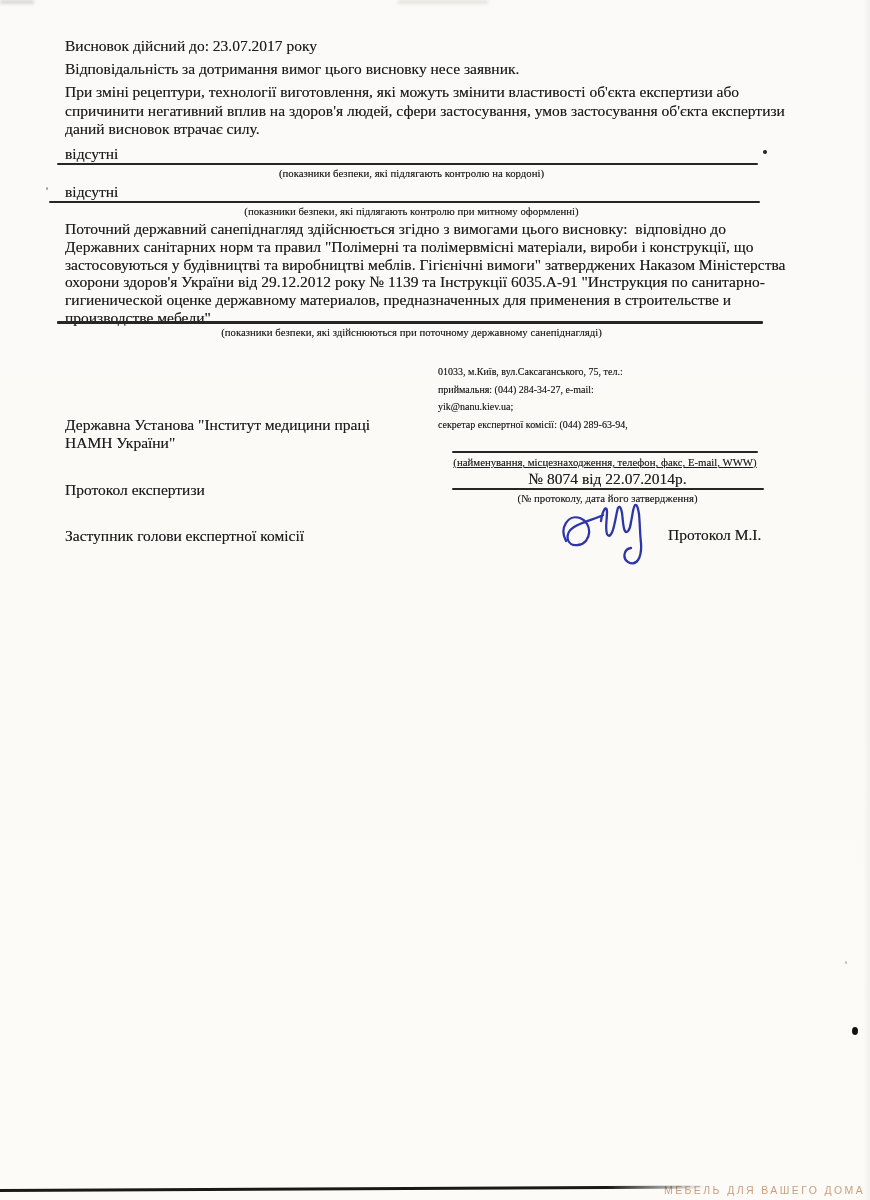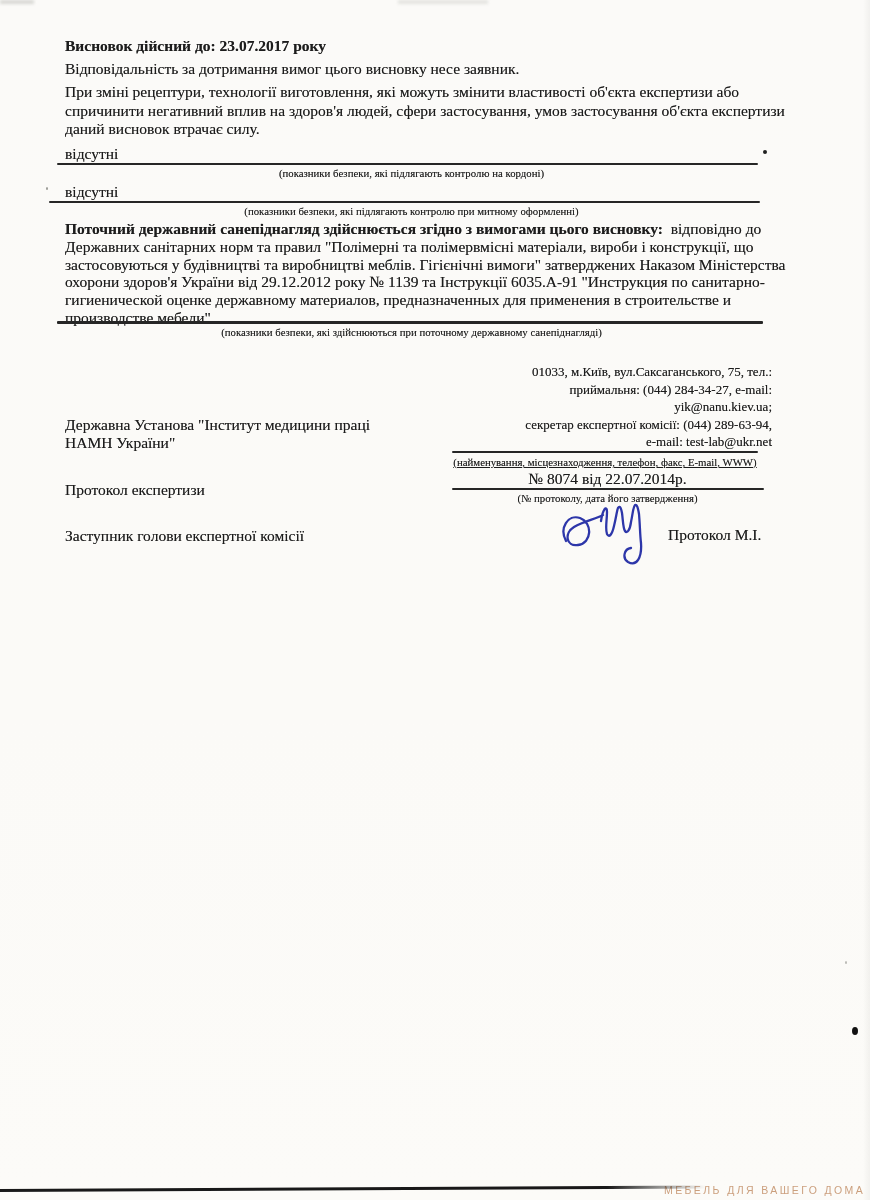--- a/index.html
+++ b/index.html
@@ -4,29 +4,29 @@
 <style>
   html,body{margin:0;padding:0;background:#ffffff;}
   .page{
     position:relative;width:870px;height:1200px;overflow:hidden;
     background:linear-gradient(180deg,#fbfaf8 0%,#fbfaf7 60%,#fcfbf8 100%);
     font-family:"Liberation Serif", serif;
     color:var(--ink,#1c1c1c);
   }
   .t{position:absolute;font-size:15.5px;line-height:18.5px;white-space:nowrap;
      text-shadow:0 0 .35px rgba(25,25,25,.55);}
-  .bold{font-weight:bold;}
+  .bold{font-weight:normal;}
   .blk{position:absolute;}
   .blk .ln{white-space:nowrap;text-shadow:0 0 .35px rgba(25,25,25,.55);}
   .para{font-size:15.5px;line-height:18.5px;}
   .bpara{font-size:15.5px;line-height:17.8px;}
   .cap{position:absolute;font-size:10.8px;line-height:12px;text-align:center;
        white-space:nowrap;text-shadow:0 0 .3px rgba(25,25,25,.5);}
   .rule{position:absolute;background:#262626;height:1.8px;border-radius:1px;}
-  .addr{font-size:13px;line-height:17.5px;text-align:right;}
+  .addr{font-size:10px;line-height:17.5px;text-align:left;}
   .org{font-size:15.5px;line-height:17.5px;}
   .dot{position:absolute;width:4px;height:4px;background:#1f1f1f;border-radius:50%;}
   .speck{position:absolute;border-radius:50%;}
   .bottom-line{position:absolute;left:0;top:1189px;width:706px;height:2.6px;
       background:linear-gradient(90deg,#191919 0%,#191919 86%,rgba(25,25,25,0) 100%);
       transform:rotate(-0.28deg);transform-origin:left center;}
   .wm-brand{position:absolute;left:658px;top:1149px;width:210px;
       font-size:31px;line-height:34px;font-variant:small-caps;letter-spacing:.5px;
       color:var(--watermark-brand,#e0c6a6);text-align:right;}
   .wm-tag{position:absolute;left:664px;top:1184px;width:200px;
@@ -73,21 +73,20 @@
     <div class="ln">производстве мебели".</div>
   </div>
   <div class="rule" style="left:57px;top:321px;width:706px;height:2.6px;"></div>
   <div class="cap" style="left:65px;top:326px;width:693px;">(показники безпеки, які здійснюються при поточному державному санепіднагляді)</div>
 
   <div class="blk addr" style="left:438px;top:363px;width:334px;">
     <div class="ln">01033, м.Київ, вул.Саксаганського, 75, тел.:</div>
     <div class="ln">приймальня: (044) 284-34-27, e-mail:</div>
     <div class="ln">yik@nanu.kiev.ua;</div>
     <div class="ln">секретар експертної комісії: (044) 289-63-94,</div>
-    <div class="ln">e-mail: test-lab@ukr.net</div>
   </div>
 
   <div class="blk org" style="left:65px;top:416px;">
     <div class="ln">Державна Установа "Інститут медицини праці</div>
     <div class="ln">НАМН України"</div>
   </div>
 
   <div class="rule" style="left:452px;top:451px;width:306px;height:2.4px;"></div>
   <div class="cap" style="left:448px;top:456px;width:314px;text-decoration:underline;">(найменування, місцезнаходження, телефон, факс, E-mail, WWW)</div>
 

